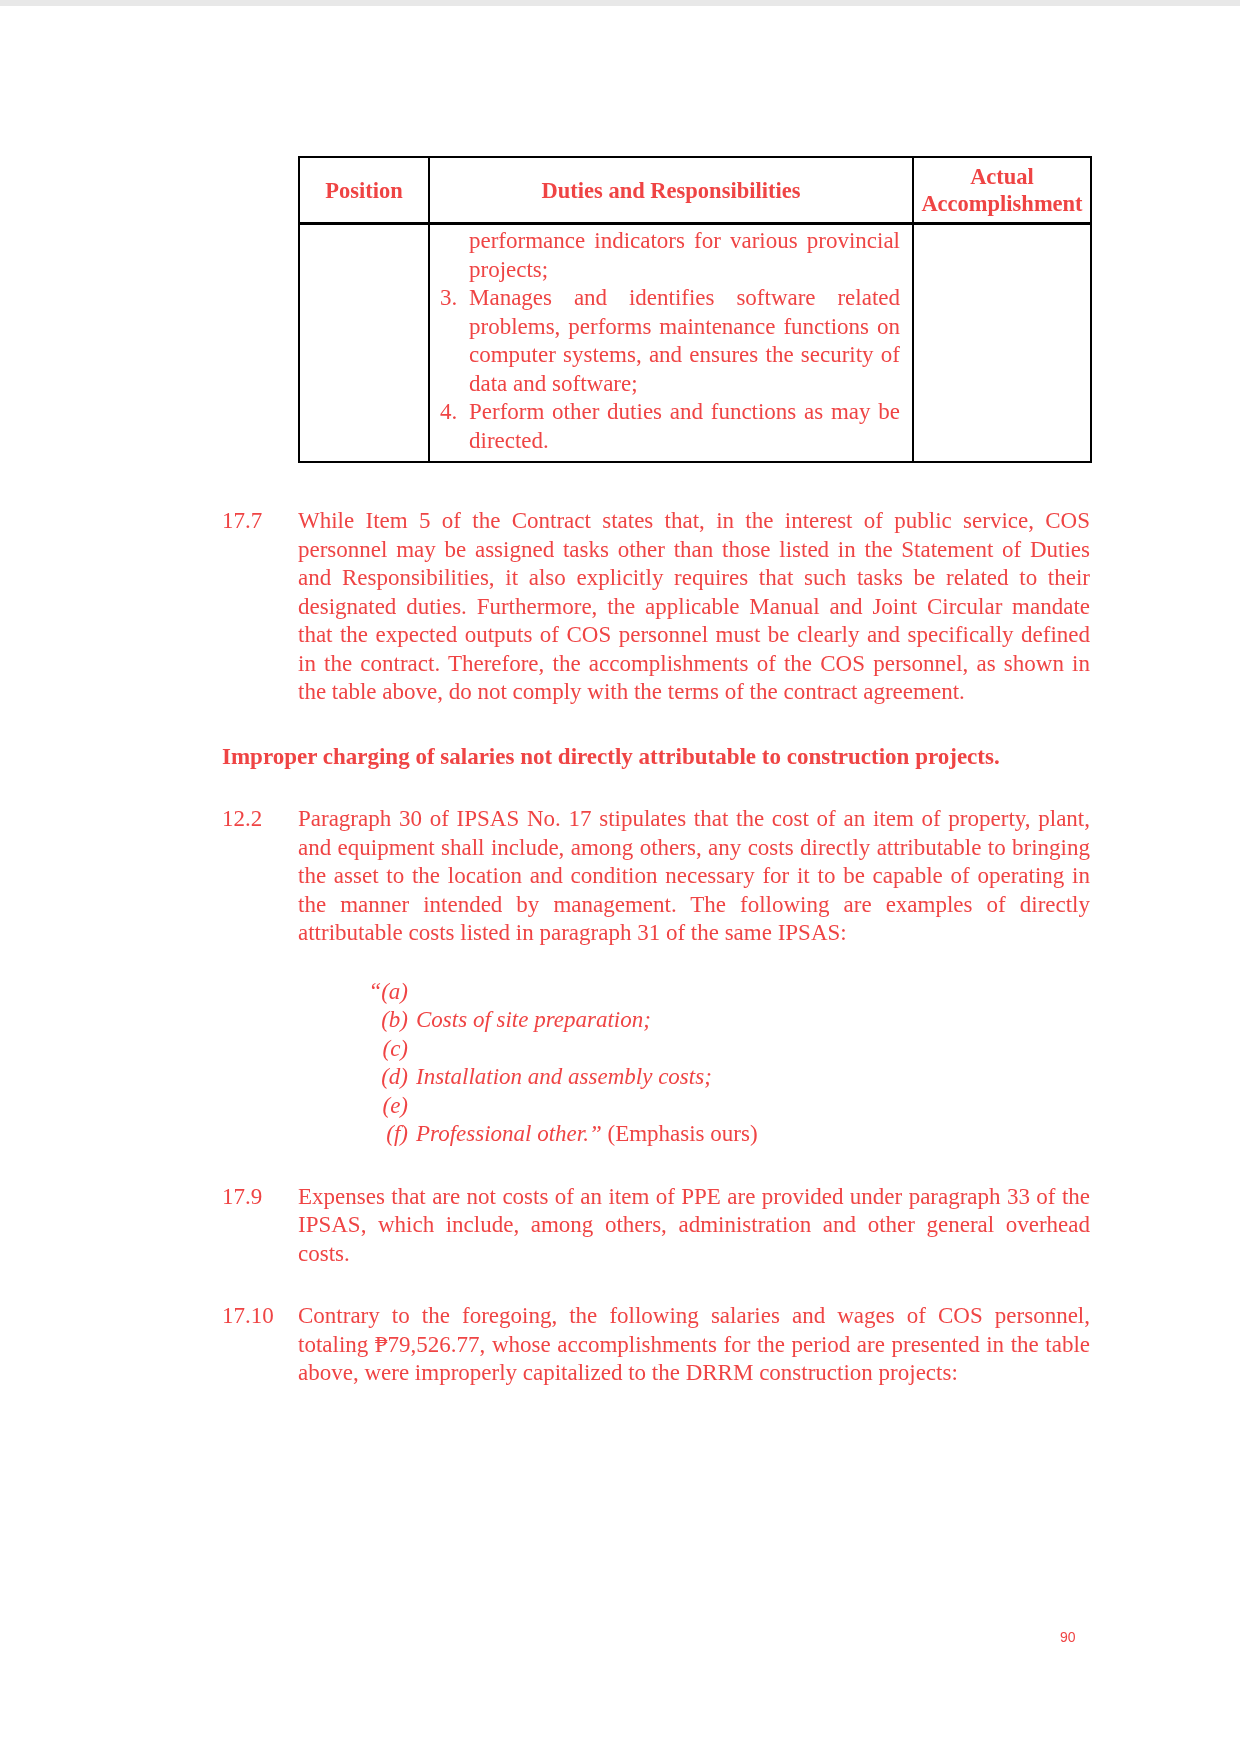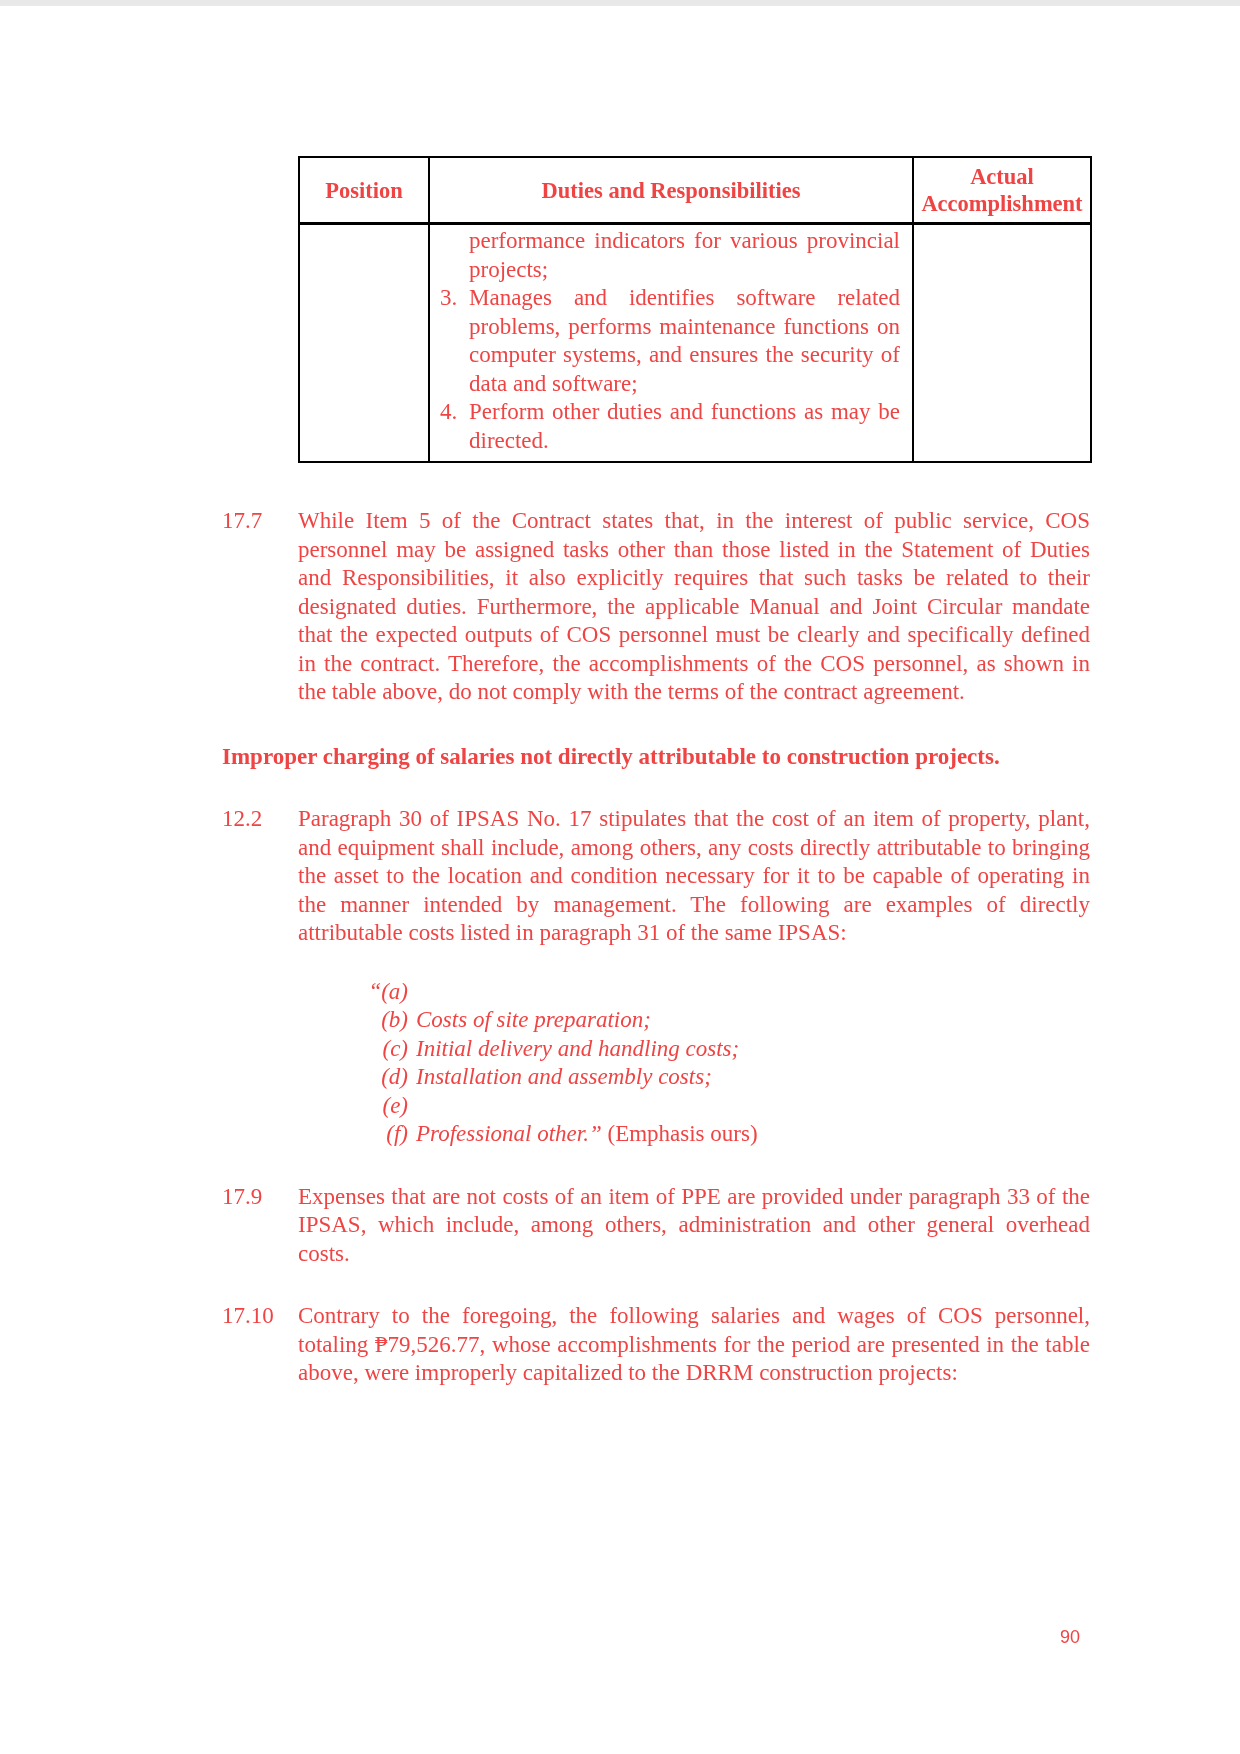--- a/index.html
+++ b/index.html
@@ -40,21 +40,21 @@
   .q-item{display:flex;}
   .q-label{flex:0 0 52px;width:52px;text-align:right;white-space:nowrap;}
   .q-text{margin-left:8px;width:489px;text-align:justify;}
   .seg-italic{font-style:italic;}
   .seg-bold-italic{font-style:italic;font-weight:bold;}
   .seg-normal{font-style:normal;}
 
   .page-number{
     position:absolute;left:1060px;top:1618px;
     font-family:"Liberation Sans","DejaVu Sans",sans-serif;
-    font-size:18px;line-height:26px;
+    font-size:14px;line-height:26px;
   }
 </style>
 </head>
 <body>
 
 <div class="page">
   <div class="content">
 
     <table class="dr-table">
       <colgroup>
@@ -110,21 +110,20 @@
           <span class="q-label">“(a)</span>
         </div>
 
         <div class="q-item">
           <span class="q-label">(b)</span>
           <div class="q-text"><span class="seg-italic">Costs of site preparation;</span></div>
         </div>
 
         <div class="q-item">
           <span class="q-label">(c)</span>
-          <div class="q-text"><span class="seg-italic">Initial delivery and handling costs;</span></div>
         </div>
 
         <div class="q-item">
           <span class="q-label">(d)</span>
           <div class="q-text"><span class="seg-italic">Installation and assembly costs;</span></div>
         </div>
 
         <div class="q-item">
           <span class="q-label">(e)</span>
         </div>

